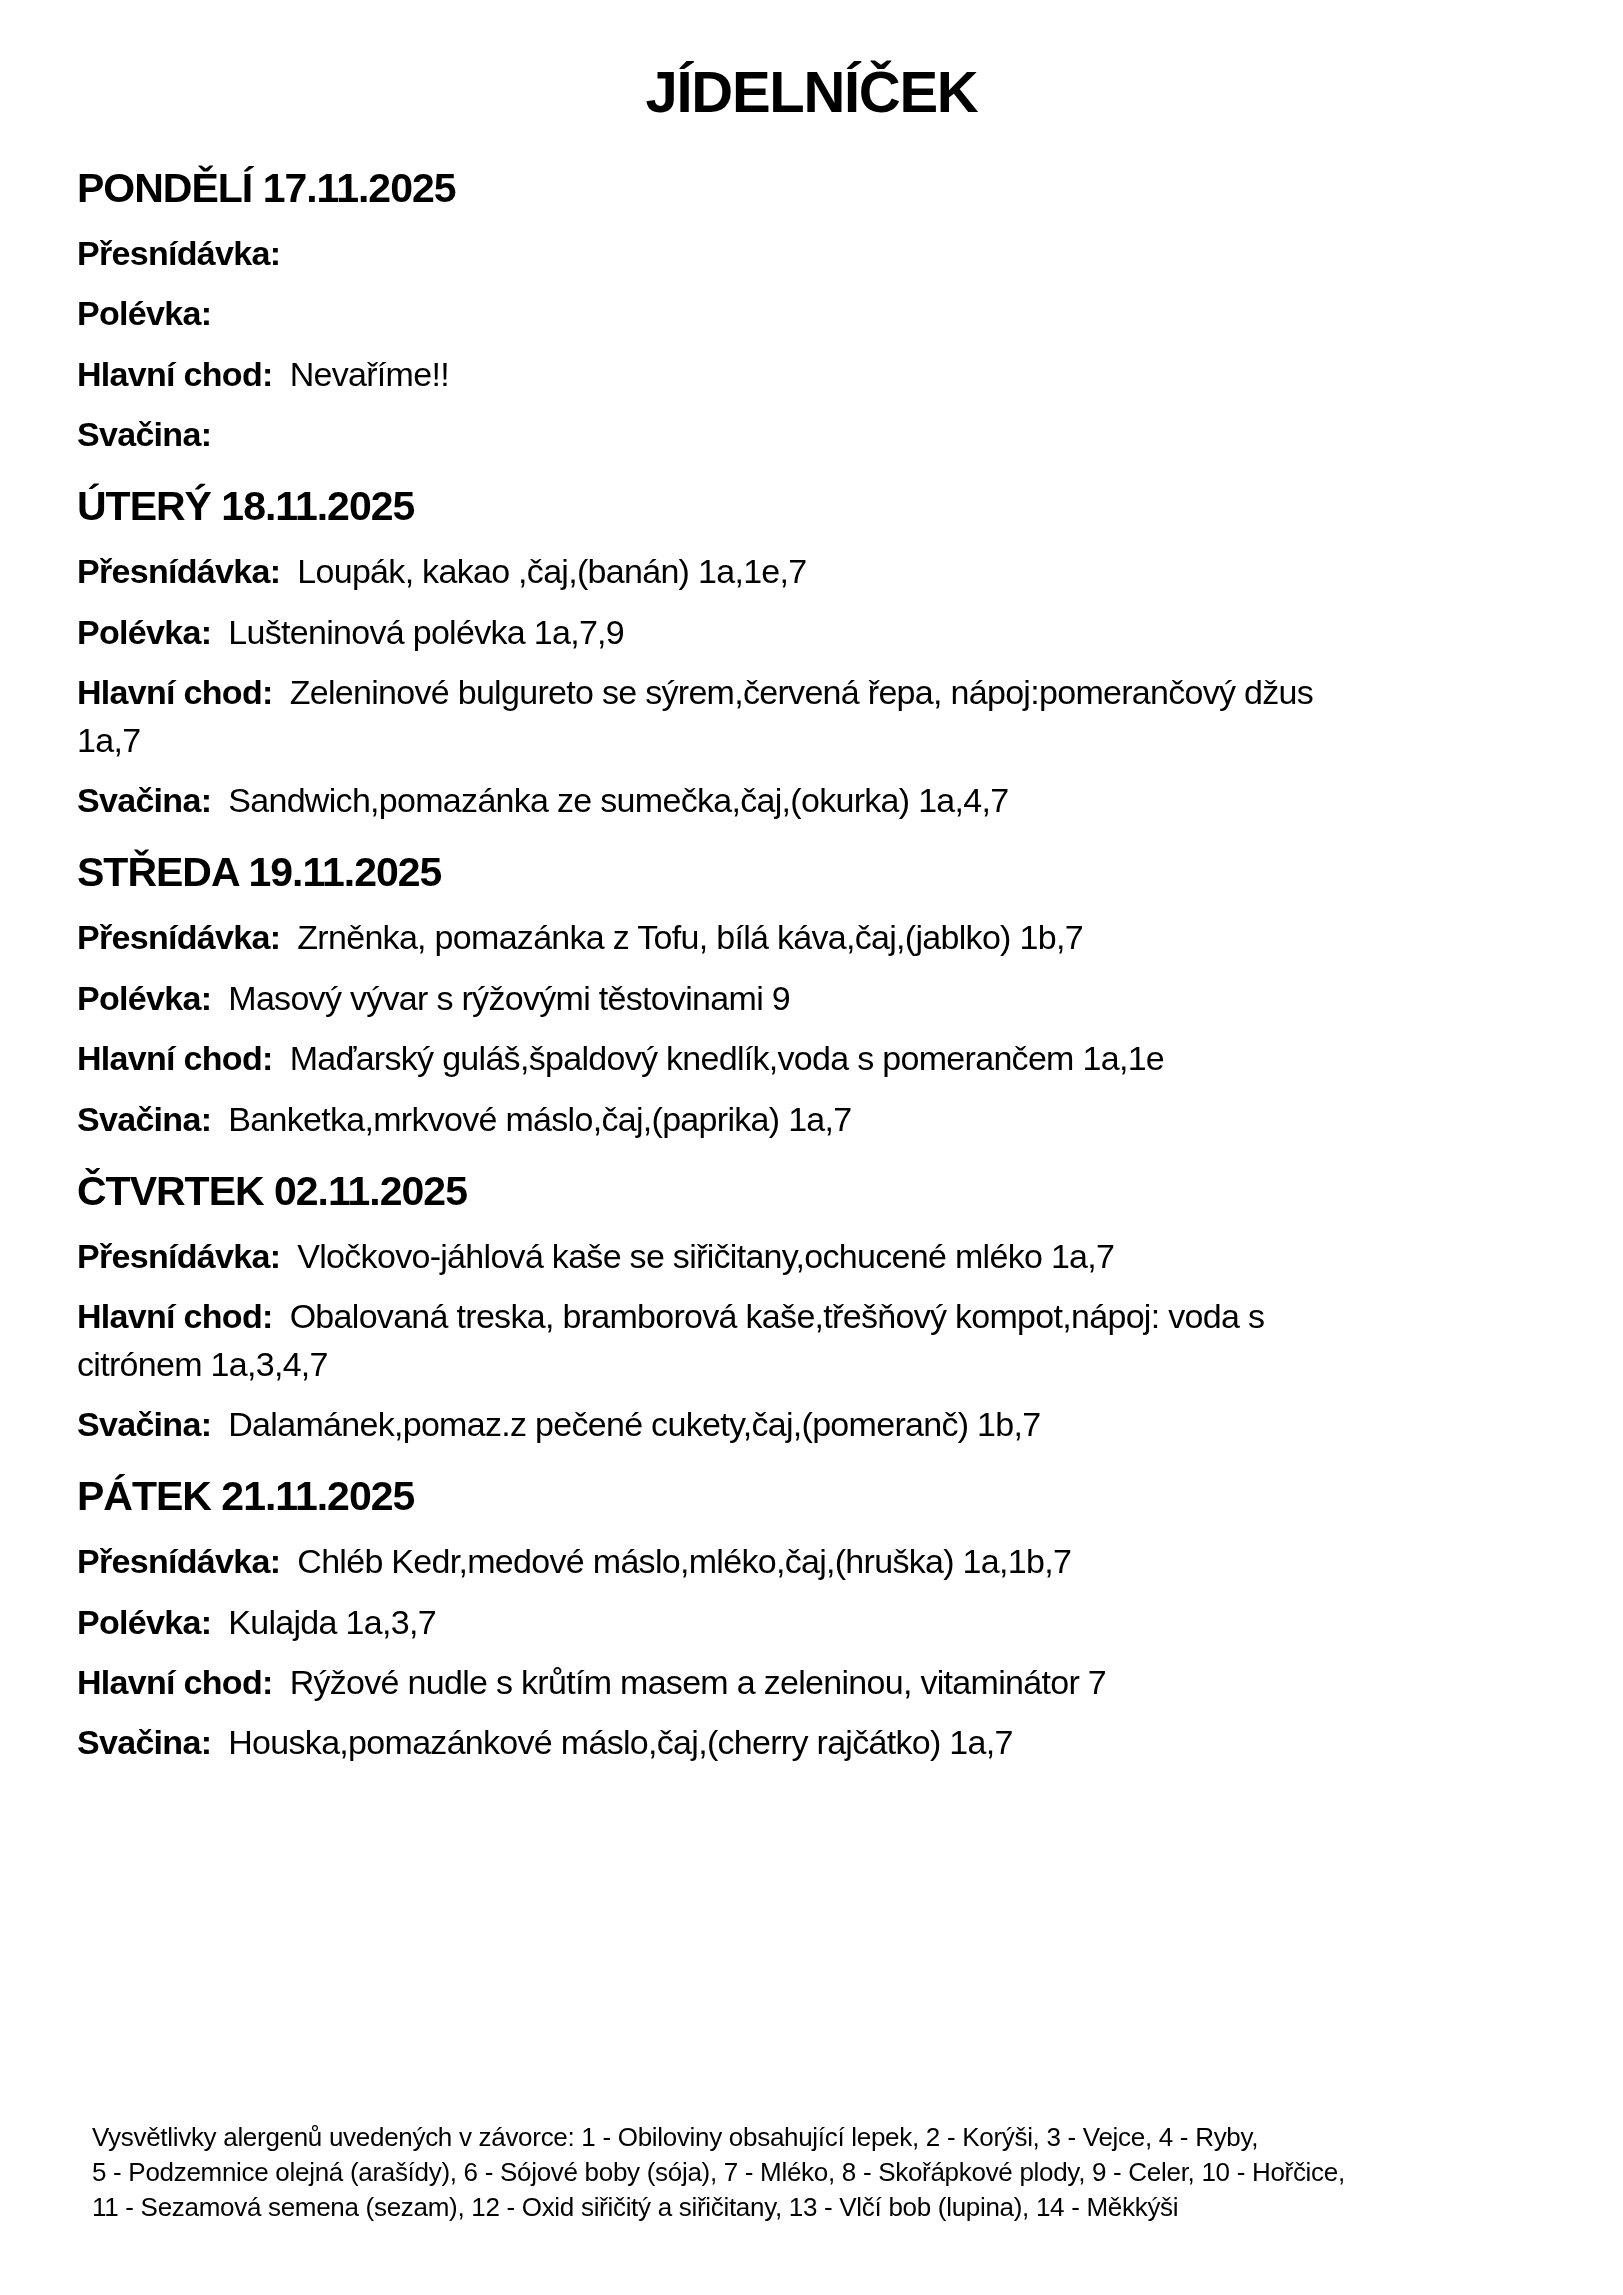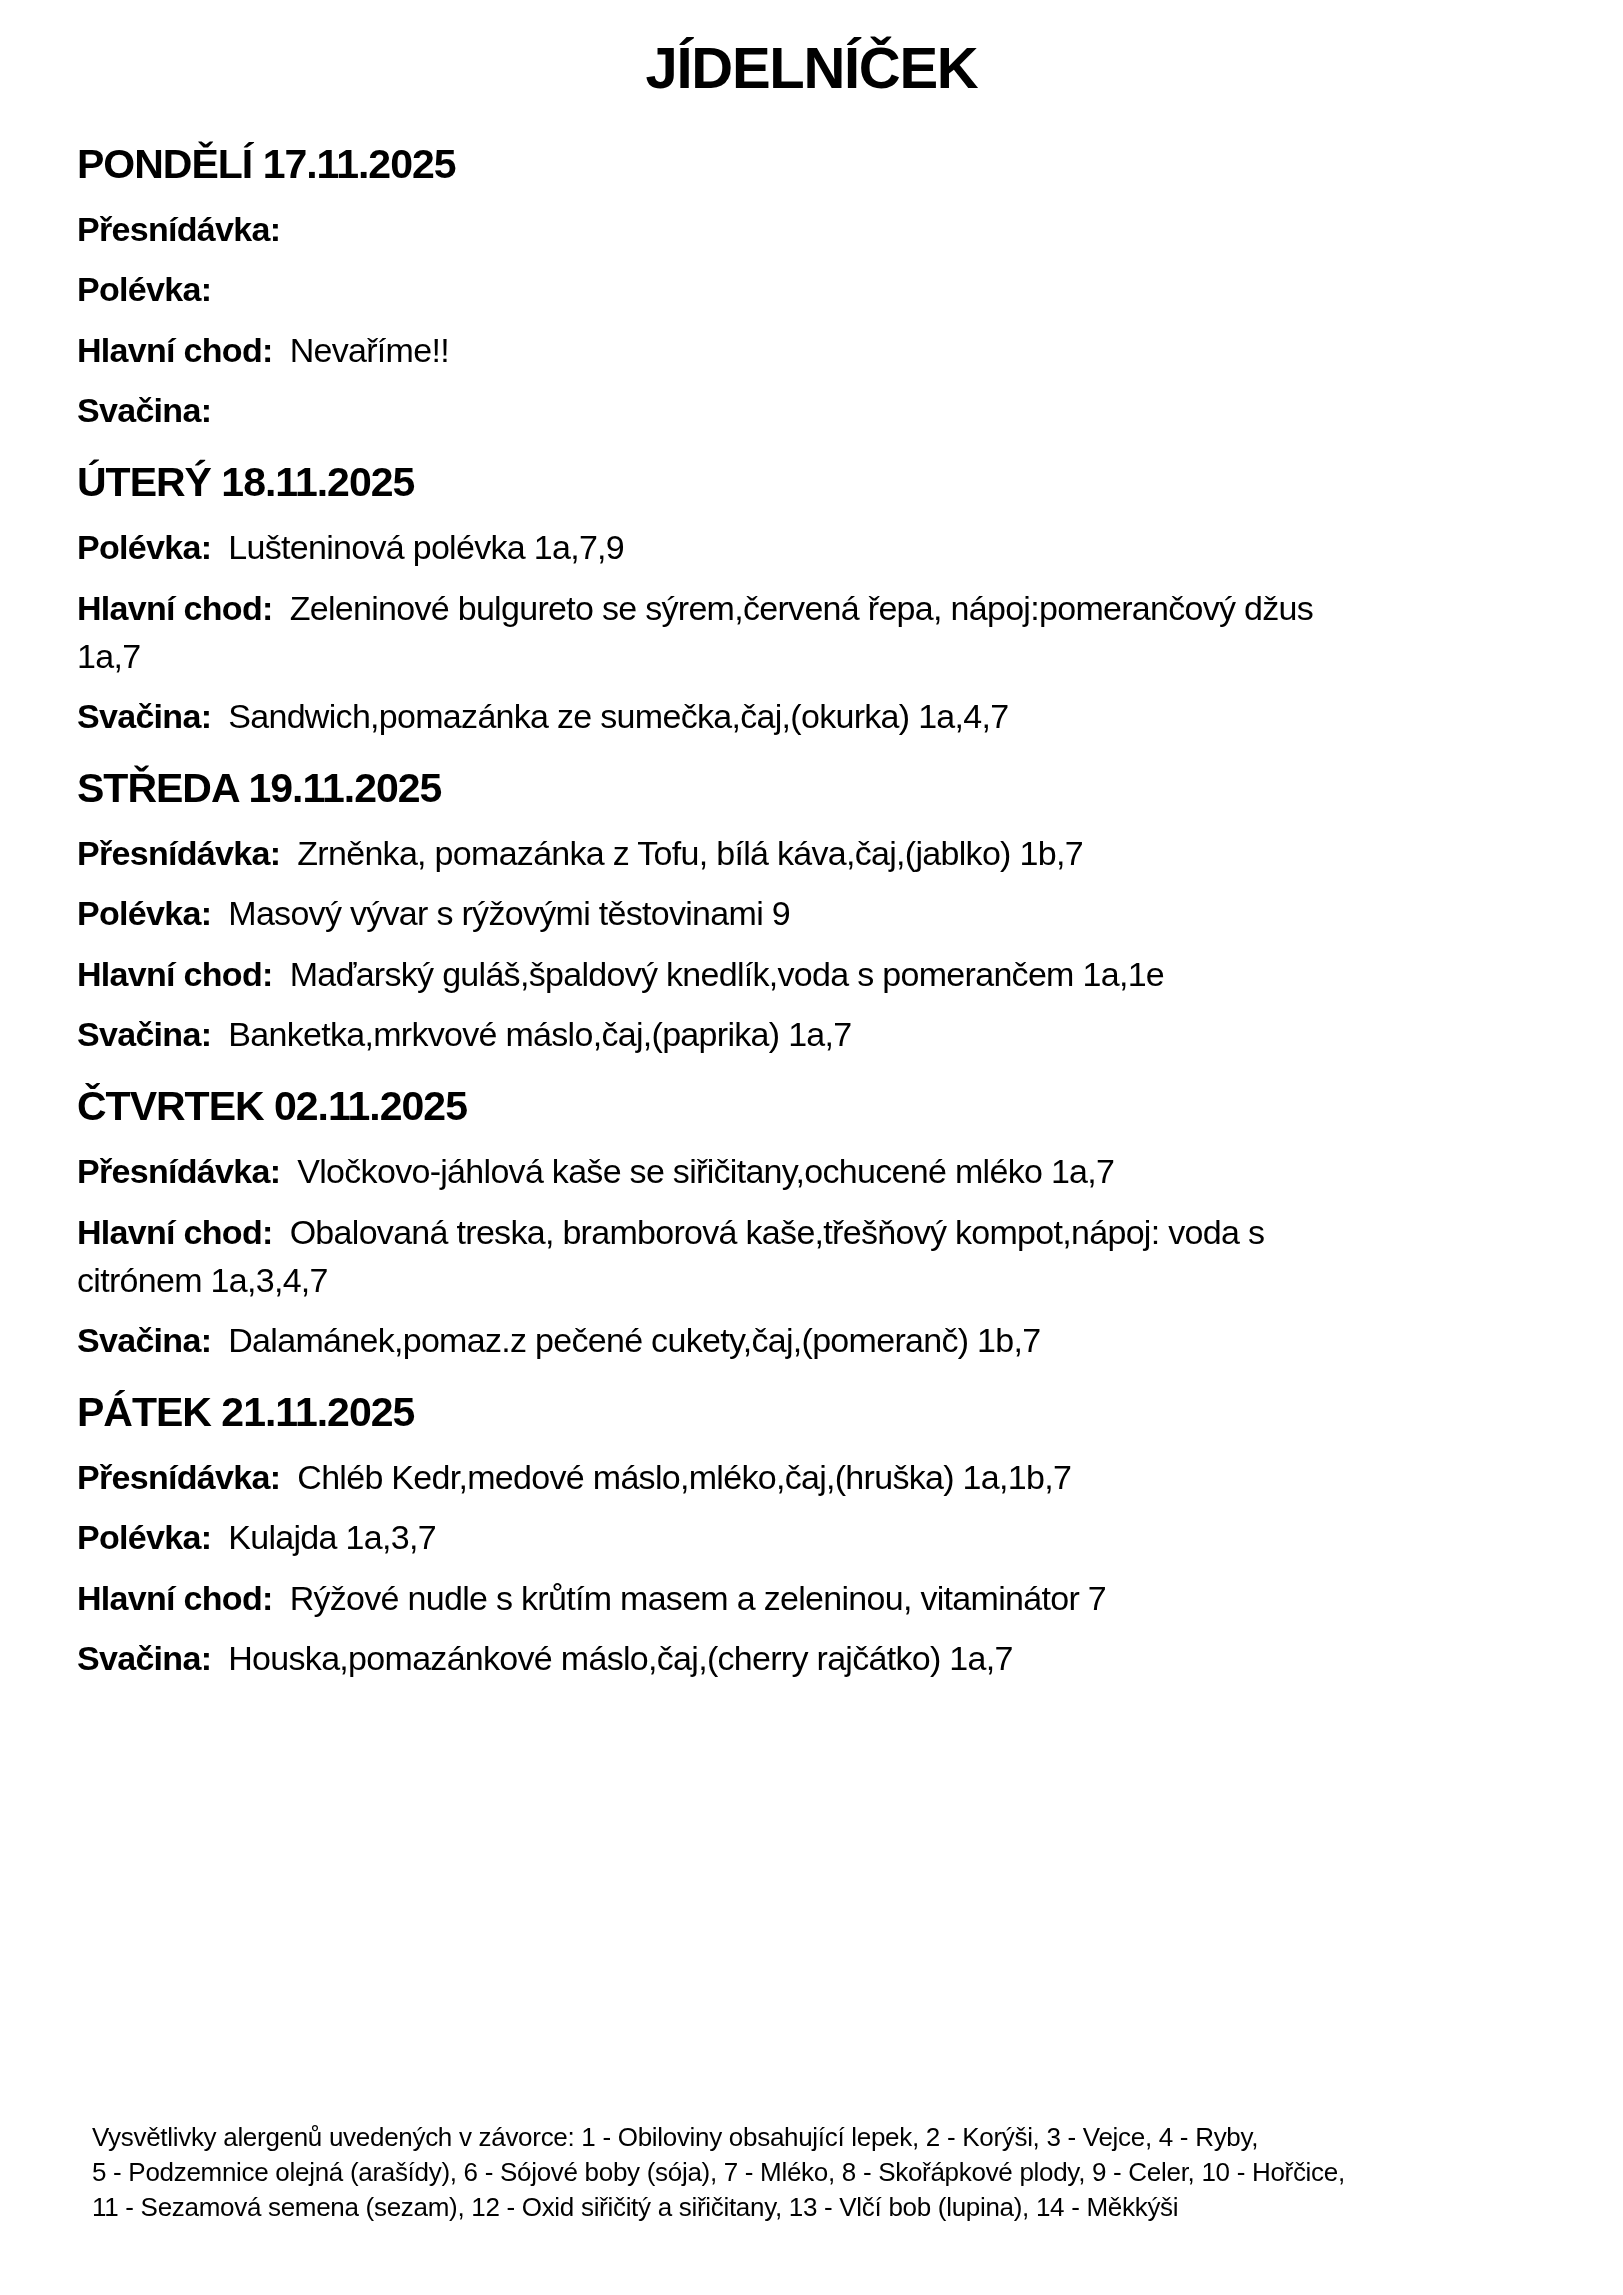--- a/index.html
+++ b/index.html
@@ -13,21 +13,21 @@
     position: relative;
     overflow: hidden;
     color: #000000;
     font-family: "Liberation Sans", "DejaVu Sans", sans-serif;
   }
   .page {
     position: relative;
     width: 1623px;
     height: 2295px;
     box-sizing: border-box;
-    padding: 35px 77px 0 77px;
+    padding: 59px 77px 0 77px;
   }
   .title {
     margin: 0 0 41px 0;
     text-align: center;
     font-size: 58px;
     font-weight: 700;
     letter-spacing: -1.3px;
     line-height: 65px;
   }
   .day-heading {
@@ -72,20 +72,21 @@
   <section>
     <h2 class="day-heading">PONDĚLÍ 17.11.2025</h2>
     <p class="meal-row"><span class="meal-label">Přesnídávka:</span><span class="meal-value"></span></p>
     <p class="meal-row"><span class="meal-label">Polévka:</span><span class="meal-value"></span></p>
     <p class="meal-row"><span class="meal-label">Hlavní chod:</span><span class="meal-value">Nevaříme!!</span></p>
     <p class="meal-row"><span class="meal-label">Svačina:</span><span class="meal-value"></span></p>
   </section>
 
   <section>
     <h2 class="day-heading">ÚTERÝ 18.11.2025</h2>
+    <p class="meal-row"><span class="meal-label">Přesnídávka:</span><span class="meal-value">Loupák, kakao ,čaj,(banán) 1a,1e,7</span></p>
     <p class="meal-row"><span class="meal-label">Polévka:</span><span class="meal-value">Lušteninová polévka 1a,7,9</span></p>
     <p class="meal-row"><span class="meal-label">Hlavní chod:</span><span class="meal-value">Zeleninové bulgureto se sýrem,červená řepa, nápoj:pomerančový džus
 1a,7</span></p>
     <p class="meal-row"><span class="meal-label">Svačina:</span><span class="meal-value">Sandwich,pomazánka ze sumečka,čaj,(okurka) 1a,4,7</span></p>
   </section>
 
   <section>
     <h2 class="day-heading">STŘEDA 19.11.2025</h2>
     <p class="meal-row"><span class="meal-label">Přesnídávka:</span><span class="meal-value">Zrněnka, pomazánka z Tofu, bílá káva,čaj,(jablko) 1b,7</span></p>
     <p class="meal-row"><span class="meal-label">Polévka:</span><span class="meal-value">Masový vývar s rýžovými těstovinami 9</span></p>

